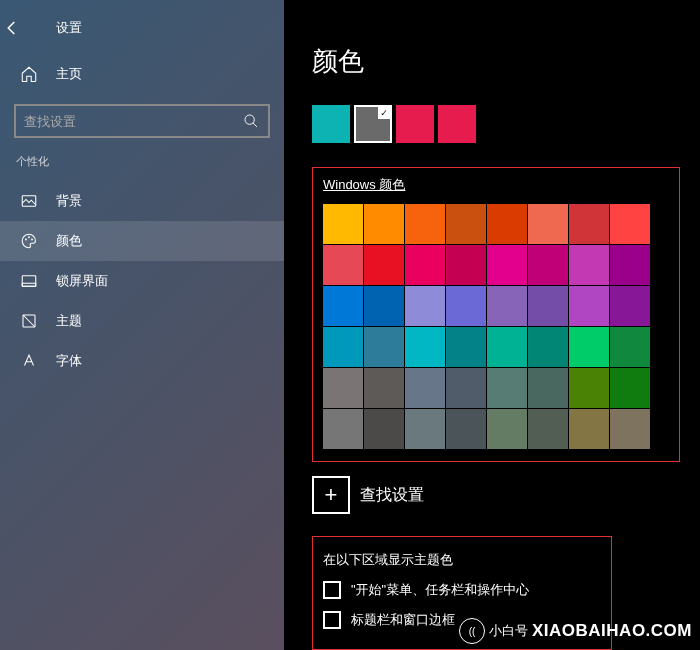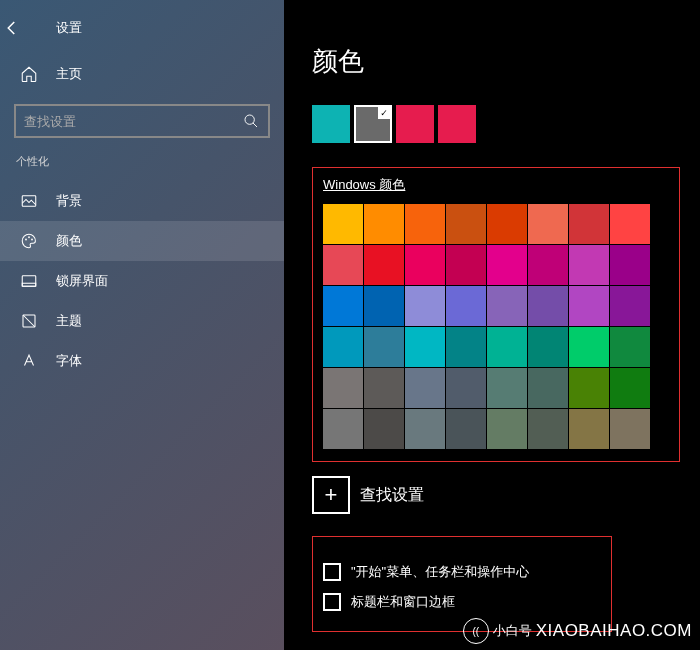--- a/index.html
+++ b/index.html
@@ -30,21 +30,21 @@
 .grid-label { font-size: 13px; margin-bottom: 10px; }
 .color-grid { display: grid; grid-template-columns: repeat(8, 40px); grid-auto-rows: 40px; gap: 1px; background: #000; }
 .color-cell { cursor: pointer; }
 .custom-row { display: flex; align-items: center; gap: 10px; margin-top: 14px; }
 .plus-box { width: 38px; height: 38px; border: 2px solid #fff; display: flex; align-items: center; justify-content: center; font-size: 22px; font-weight: 300; cursor: pointer; }
 .check-row { display: flex; align-items: center; gap: 10px; margin-top: 12px; font-size: 13px; }
 .check-box { width: 18px; height: 18px; border: 2px solid #fff; cursor: pointer; }
 .watermark { position: absolute; bottom: 6px; right: 8px; display: flex; align-items: center; gap: 4px; }
 .watermark-icon { width: 26px; height: 26px; border-radius: 50%; border: 1px solid #fff; display: flex; align-items: center; justify-content: center; font-size: 10px; }
 .watermark-text { font-size: 13px; }
-.watermark-url { font-size: 17px; font-weight: normal; letter-spacing: 0.5px; }
+.watermark-url { font-size: 17px; font-weight: bold; letter-spacing: 0.5px; }
 </style>
 </head>
 <body>
 
 <div class="sidebar">
   <div class="top-row">
     <div class="back-btn">
       <svg width="18" height="18" viewBox="0 0 24 24" fill="none">
           <path d="M15 4l-8 8 8 8" stroke-width="2"></path>
         </svg>
@@ -188,20 +188,21 @@
   </div>
 
   <div class="custom-row">
     <div class="plus-box">+</div>
     <span>查找设置</span>
   </div>
 
   <div style="height:22px"></div>
 
   <div class="red-box2">
+    <div class="section-label">在以下区域显示主题色</div>
     <div class="check-row">
       <div class="check-box"></div>
       <span>"开始"菜单、任务栏和操作中心</span>
     </div>
     <div class="check-row">
       <div class="check-box"></div>
       <span>标题栏和窗口边框</span>
     </div>
   </div>
 

